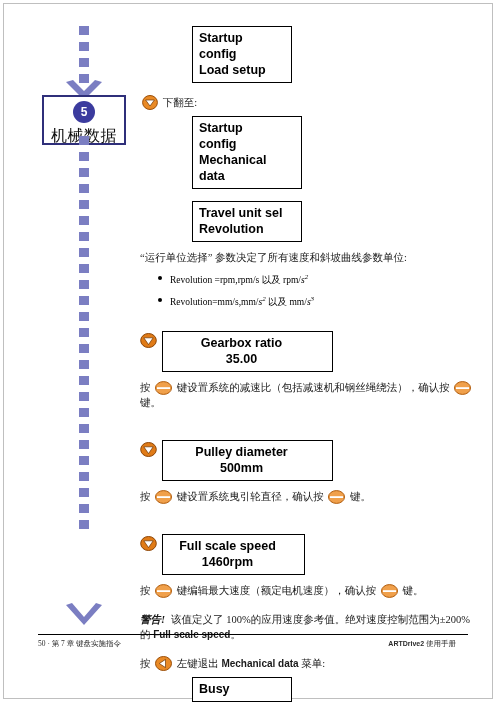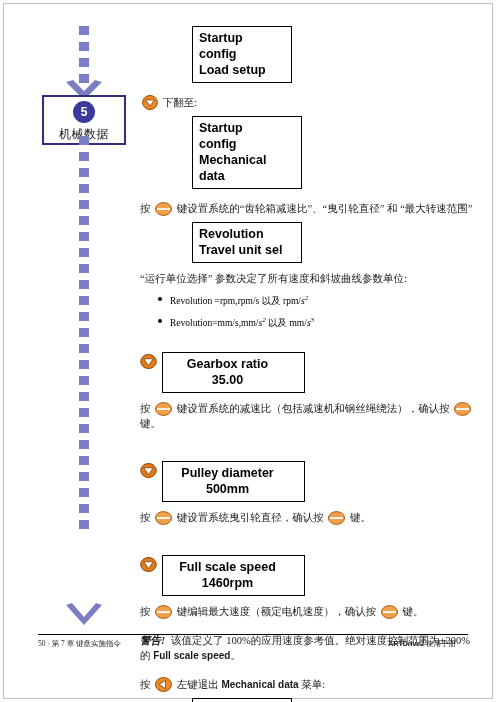--- a/index.html
+++ b/index.html
@@ -75,21 +75,21 @@
     background: #3b3b9e;
     color: #ffffff;
     font-family: "Liberation Sans", sans-serif;
     font-size: 12px;
     font-weight: bold;
     line-height: 22px;
     margin: 0 auto 3px auto;
   }
   .node-label {
     font-family: "Liberation Serif", serif;
-    font-size: 12px;
+    font-size: 16px;
     color: #111;
     letter-spacing: .5px;
   }
 
   
   .content {
     position: absolute;
     left: 140px;
     top: 26px;
     width: 334px;
@@ -120,21 +120,21 @@
     box-sizing: border-box;
     font-family: "Liberation Sans", "DejaVu Sans", sans-serif;
     font-weight: bold;
     font-size: 12.5px;
     line-height: 16px;
     padding: 3px 18px 4px 6px;
     margin: 0;
   }
   .lcd-left  { margin-left: 52px; width: 100px; }
   .lcd-wide  { margin-left: 52px; width: 110px; }
-  .lcd-ctr   { margin-left: 22px; width: 143px; text-align: center; }
+  .lcd-ctr   { margin-left: 22px; width: 171px; text-align: center; }
   .lcd-ctr2  { margin-left: 22px; width: 143px; text-align: center; }
 
   .row-gap-s  { height: 8px; }
   .row-gap-m  { height: 12px; }
 
   
   .chev {
     width: 334px;
     text-align: left;
     height: 16px;
@@ -292,34 +292,24 @@
       <span class="cn">下翻至:</span>
     </p>
 
     <div class="lcd lcd-wide">
       <div>Startup config</div>
       <div>Mechanical data</div>
     </div>
 
     <div class="row-gap-m"></div>
 
-    <p class="para">
-      <span class="cn">按</span>
-      <span class="ico">
-        <svg width="17" height="14" viewBox="0 0 17 14">
-          <ellipse cx="8.5" cy="7" rx="8" ry="6.4" fill="#f0a04b" stroke="#b05c0d" stroke-width="1"></ellipse>
-          <rect x="2" y="6.2" width="13" height="1.8" fill="#ffffff"></rect>
-        </svg>
-      </span>
-      <span class="cn">键设置系统的“齿轮箱减速比”、“曳引轮直径” 和 “最大转速范围”</span>
-    </p>
 
     <div class="lcd lcd-wide">
+      <div>Travel unit sel</div>
       <div>Revolution</div>
-      <div>Travel unit sel</div>
     </div>
 
     <div class="row-gap-s"></div>
 
     <p class="para">“运行单位选择” 参数决定了所有速度和斜坡曲线参数单位:</p>
 
     <ul class="bullets">
       <li>
         <span>Revolution =rpm,rpm/s </span><span>以及</span><span> rpm/</span><span class="ital">s</span><span class="sup">2</span>
       </li>

